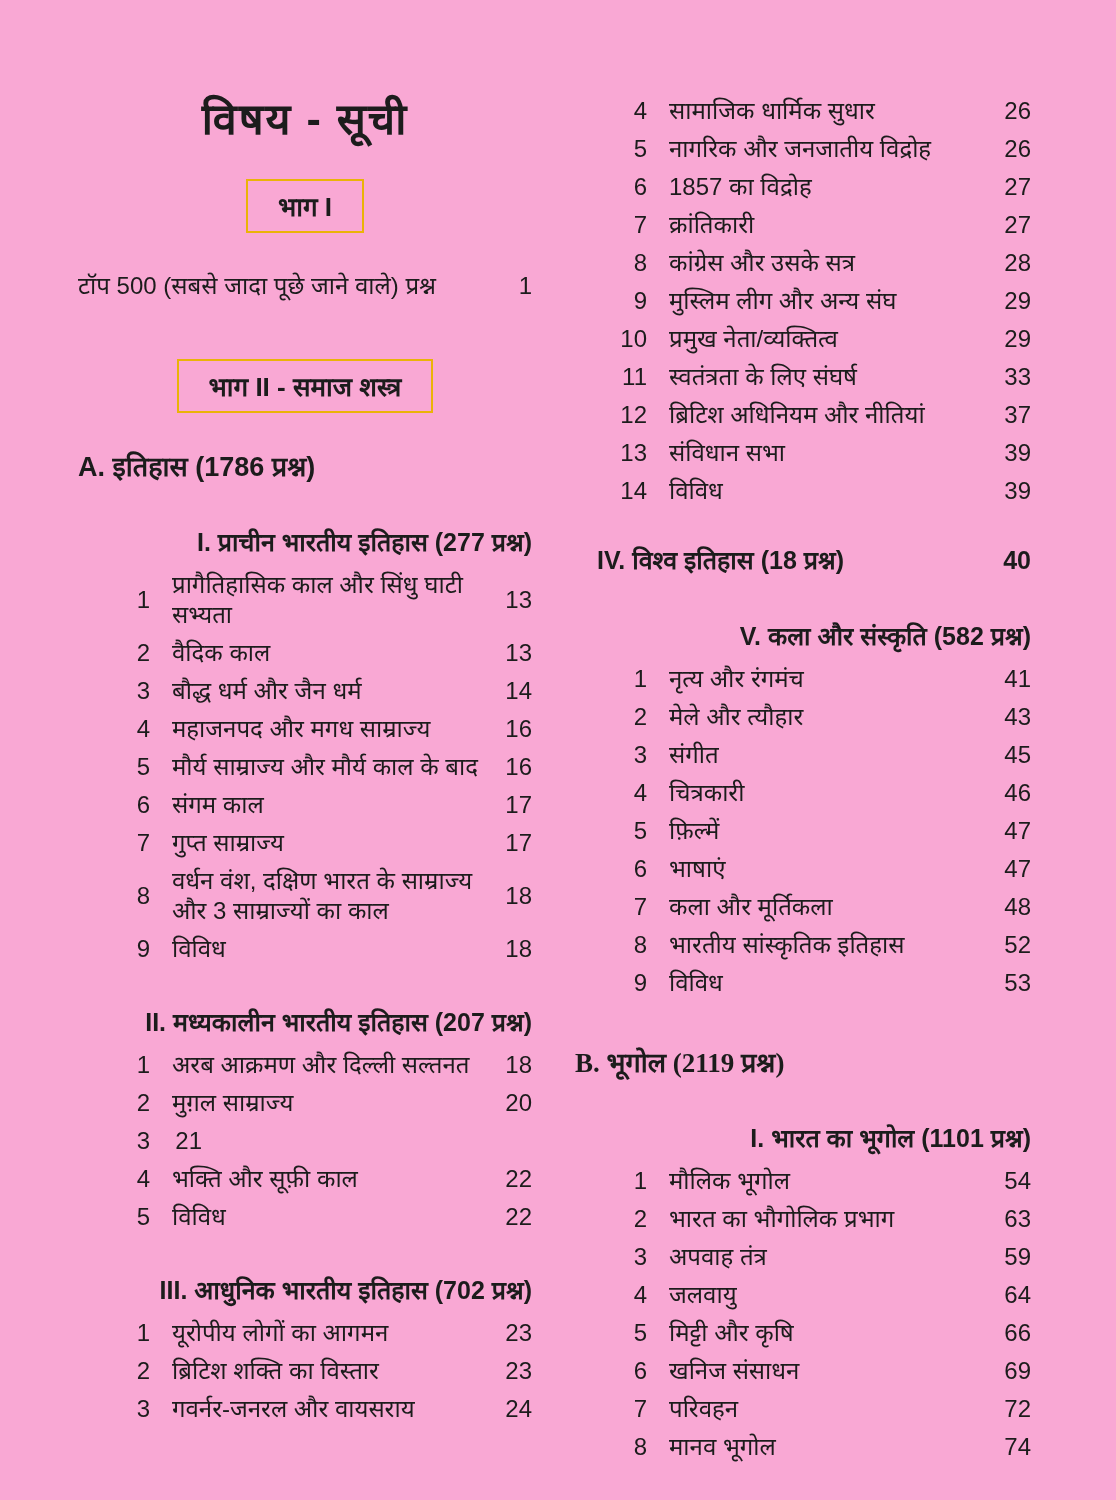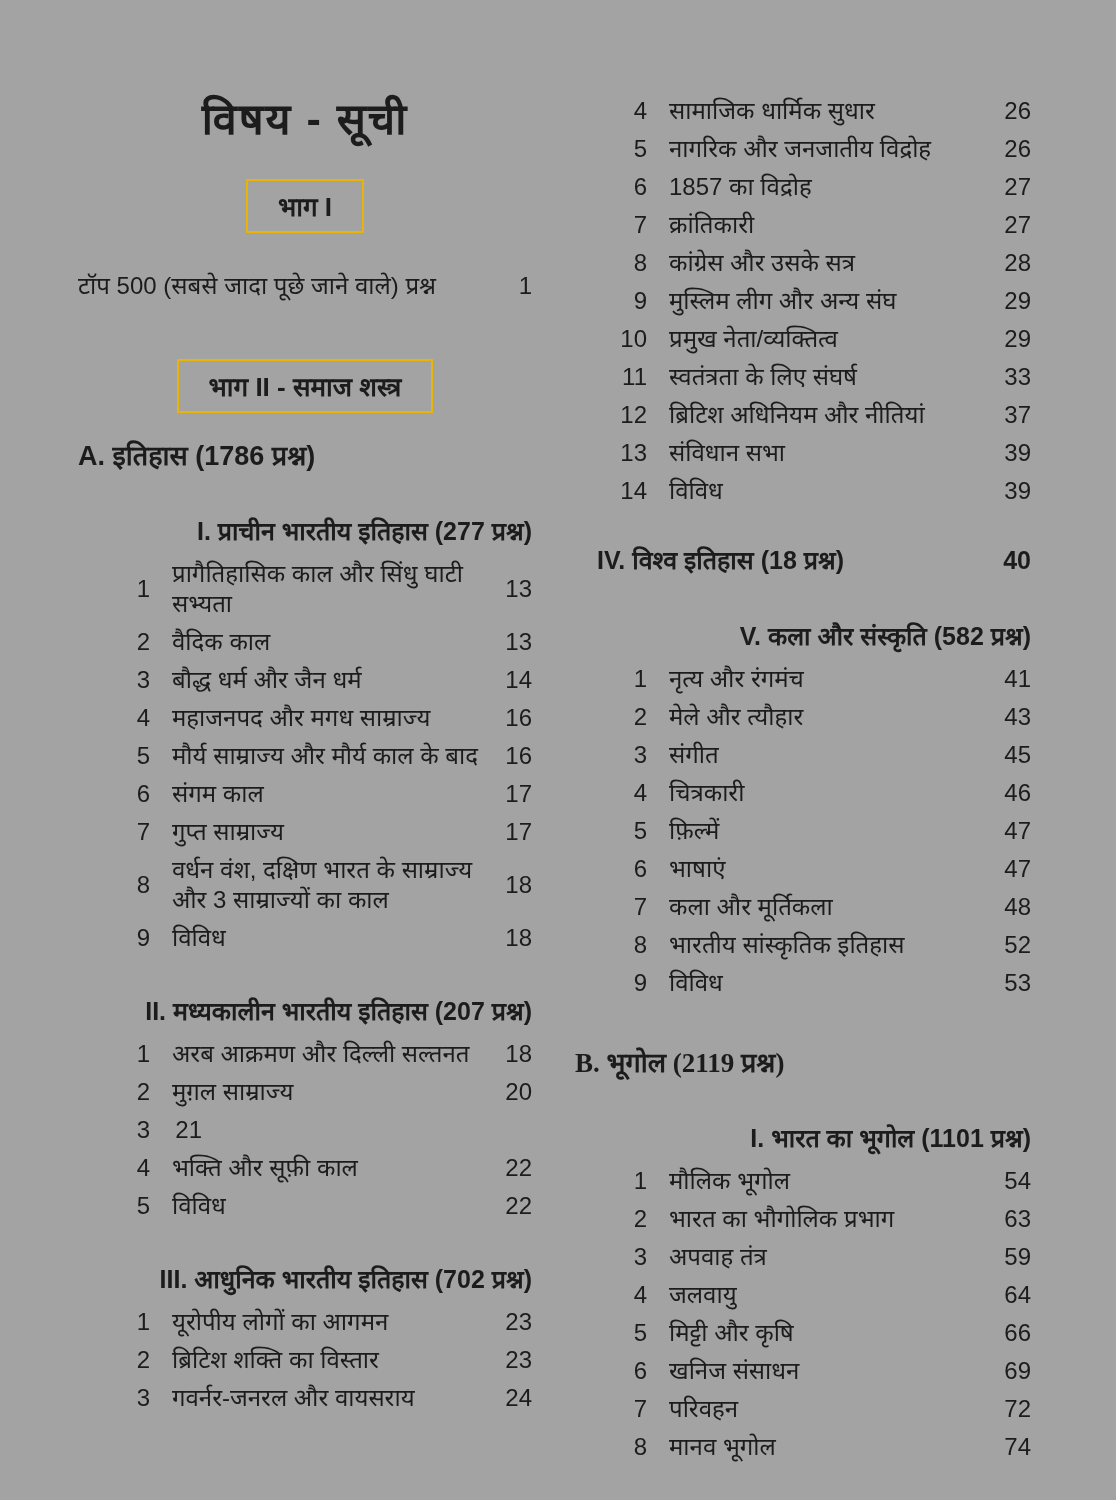--- a/index.html
+++ b/index.html
@@ -1,20 +1,20 @@
 <!DOCTYPE html>
 <html lang="hi"><head>
 <meta charset="utf-8">
 <style>
   html,body { margin:0; padding:0; background:#e8e8e8; }
   .page {
     position:relative;
     width:1116px; height:1500px;
     margin:0 auto;
-    background:#a3a3a3;
+    background:#f9a8d4;
     color:#1c1c1c;
     font-family:"Liberation Sans","DejaVu Sans",sans-serif;
     overflow:hidden;
   }
   .col { position:absolute; top:0; display:flex; flex-direction:column; align-items:stretch; }
   .col-left  { left:78px;  width:454px; padding-top:88px; }
   .col-right { left:575px; width:456px; padding-top:96px; }
 
   .doc-title {
     font-size:43px; font-weight:700; text-align:center;
@@ -23,21 +23,21 @@
   .part-box {
     align-self:center;
     border:2px solid #eab308;
     padding:7px 30px;
     font-size:26px; font-weight:700;
     white-space:nowrap;
     margin:0 0 38px 0;
   }
   .toc-row { display:flex; align-items:flex-start; font-size:24px; line-height:30px; margin:0 0 58px 0; }
   .row-text { flex:1; }
-  .toc-row + .part-box { margin-bottom:26px; }
+  .toc-row + .part-box { margin-bottom:37px; }
 
   .section-heading { font-size:27px; font-weight:700; line-height:34px; margin:0 0 14px 0; }
   .subsection-heading { font-size:25px; font-weight:700; line-height:32px; margin:0 0 12px 0; padding-left:22px;text-align:right; }
   .subsection-paged { display:flex; align-items:flex-start; font-size:25px; font-weight:700; line-height:32px; margin:30px 0 0 0; padding-left:22px; }
   .sub-text { flex:1; }
 
   .toc-item { display:flex; align-items:center; font-size:24px; line-height:30px; margin:0 0 8px 0; }
   .item-num  { flex:none; width:72px; text-align:right; }
   .item-text { flex:1; margin-left:22px; }
   .item-page { flex:none; width:52px; text-align:right; }

